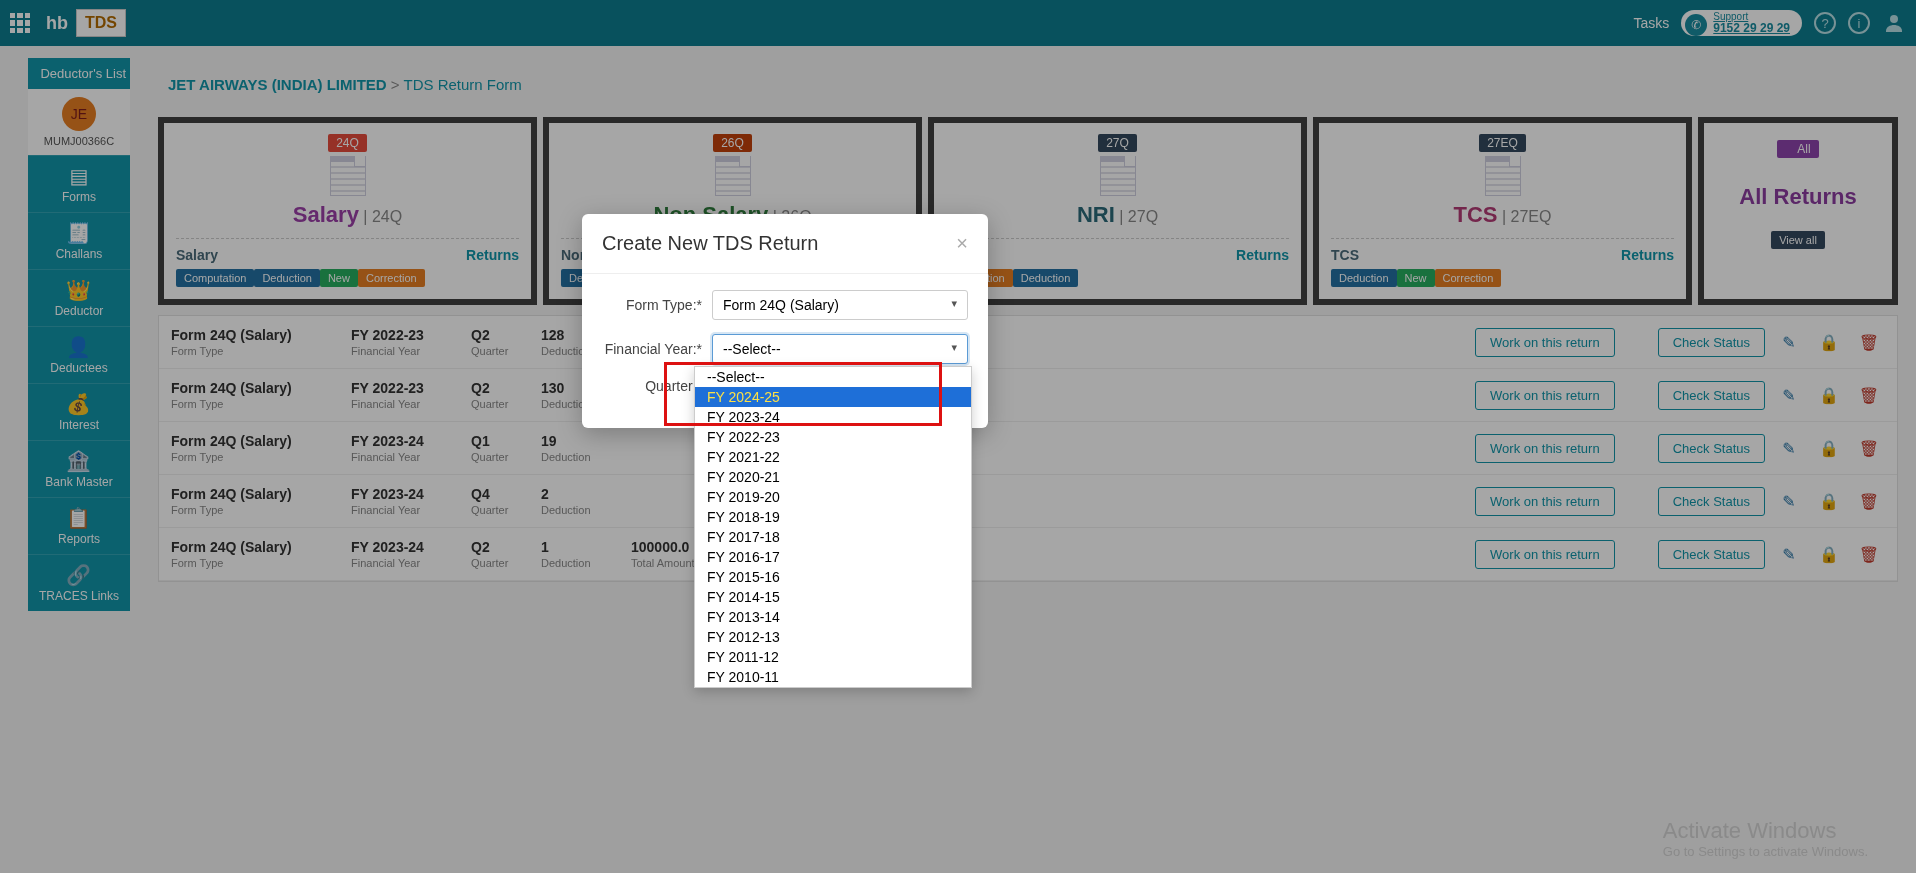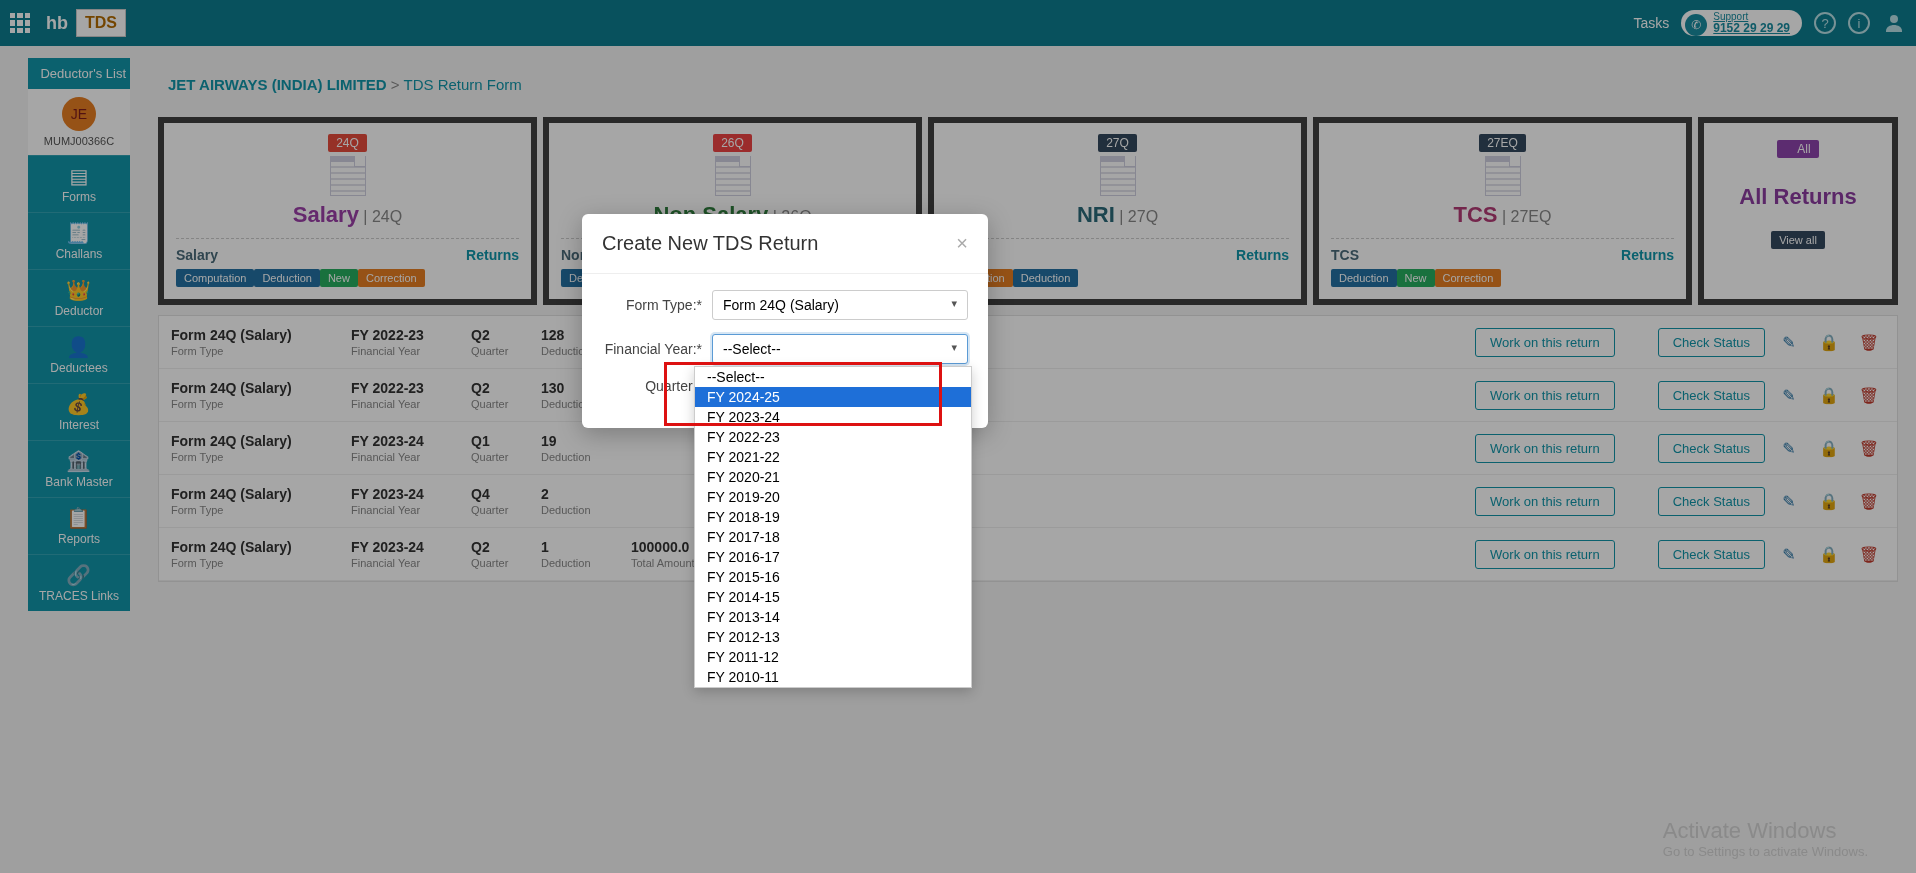--- a/index.html
+++ b/index.html
@@ -33,21 +33,21 @@
 .main { position: absolute; left: 158px; top: 58px; right: 18px; }
 .breadcrumb { padding: 18px 10px; font-size: 15px; color: #888; }
 .breadcrumb .company { color: #1196aa; font-weight: 600; }
 .breadcrumb .page { color: #1196aa; }
 
 .cards-row { display: flex; gap: 6px; margin-top: 6px; }
 .card { flex: 1; background: #fff; border: 6px solid #404040; padding: 10px 12px 12px; position: relative; }
 .card-icon-wrap { text-align: center; }
 .card-badge { display: inline-block; color: #fff; font-size: 12px; padding: 2px 8px; border-radius: 2px; }
 .badge-red { background: #e74c3c; }
-.badge-green { background: #ef4444; }
+.badge-green { background: #c2410c; }
 .badge-dark { background: #34495e; }
 .badge-purple { background: #8e44ad; }
 .doc-icon { width: 36px; height: 40px; margin: 4px auto 0; border: 1px solid #d0d0e0; border-top: 6px solid #d0d0e0; background: repeating-linear-gradient(#fff,#fff 4px,#e0e0ea 4px,#e0e0ea 6px); position: relative; }
 .doc-icon::after { content:''; position:absolute; top:-6px; right:0; width:10px; height:10px; background:#fff; border-left:1px solid #d0d0e0; border-bottom:1px solid #d0d0e0; }
 .card-title { text-align: center; margin-top: 6px; }
 .card-title .main-t { font-size: 22px; font-weight: 600; }
 .card-title .sub-t { font-size: 16px; color: #888; }
 .c-salary .main-t { color: #9b3fa8; }
 .c-nonsalary .main-t { color: #2f7d3d; }
 .c-nri .main-t { color: #2c6a7a; }
@@ -95,21 +95,21 @@
 .modal-body { padding: 16px 20px 20px; }
 .form-row { display: flex; align-items: center; margin-bottom: 14px; }
 .form-label { width: 110px; text-align: right; padding-right: 10px; font-size: 14px; color: #444; }
 .form-control { flex: 1; border: 1px solid #ccc; padding: 6px 10px; font-size: 14px; background: #fff; position: relative; border-radius: 3px; }
 .form-control.active { border-color: #5b9bd5; box-shadow: 0 0 0 2px rgba(91,155,213,0.25); }
 .chevron { float: right; color: #555; font-size: 11px; }
 
 
 .dropdown { position: absolute; left: 694px; top: 366px; width: 278px; background: #fff; border: 1px solid #ccc; box-shadow: 0 4px 12px rgba(0,0,0,0.2); z-index: 100; max-height: 340px; overflow: hidden; }
 .dropdown-item { padding: 2px 12px; font-size: 14px; cursor: pointer; }
-.dropdown-item.highlighted { background: #1e6fd8; color: #ffffff; }
+.dropdown-item.highlighted { background: #1e6fd8; color: #fde047; }
 
 
 .red-box { position: absolute; left: 664px; top: 362px; width: 278px; height: 64px; border: 3px solid #d11; z-index: 200; pointer-events: none; }
 
 
 .watermark { position: absolute; right: 48px; bottom: 14px; color: #8a8a8a; text-align: left; }
 .watermark .w1 { font-size: 22px; }
 .watermark .w2 { font-size: 13px; }
 
 svg { display: block; }

